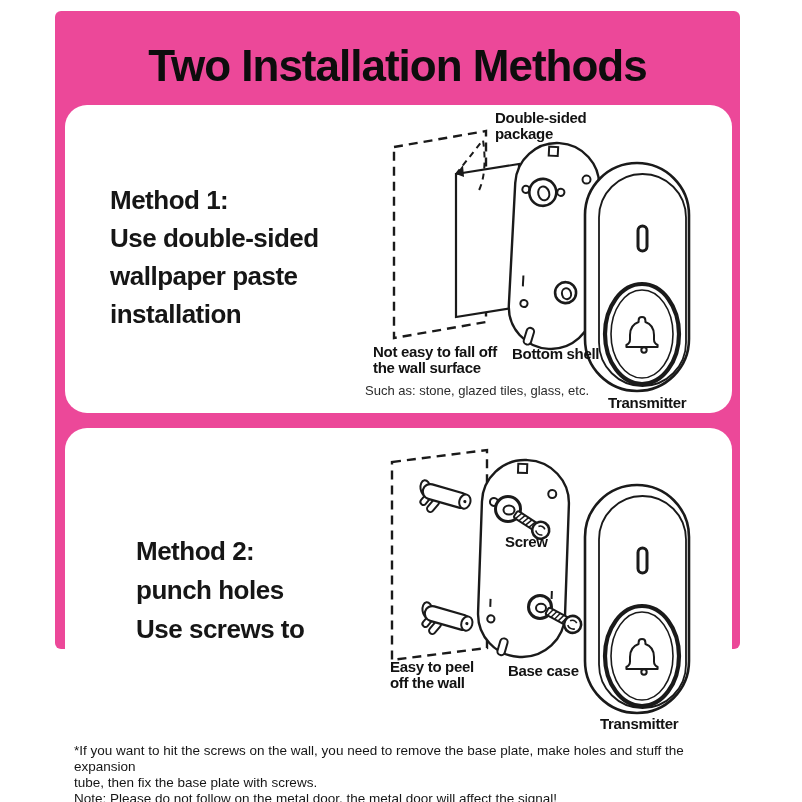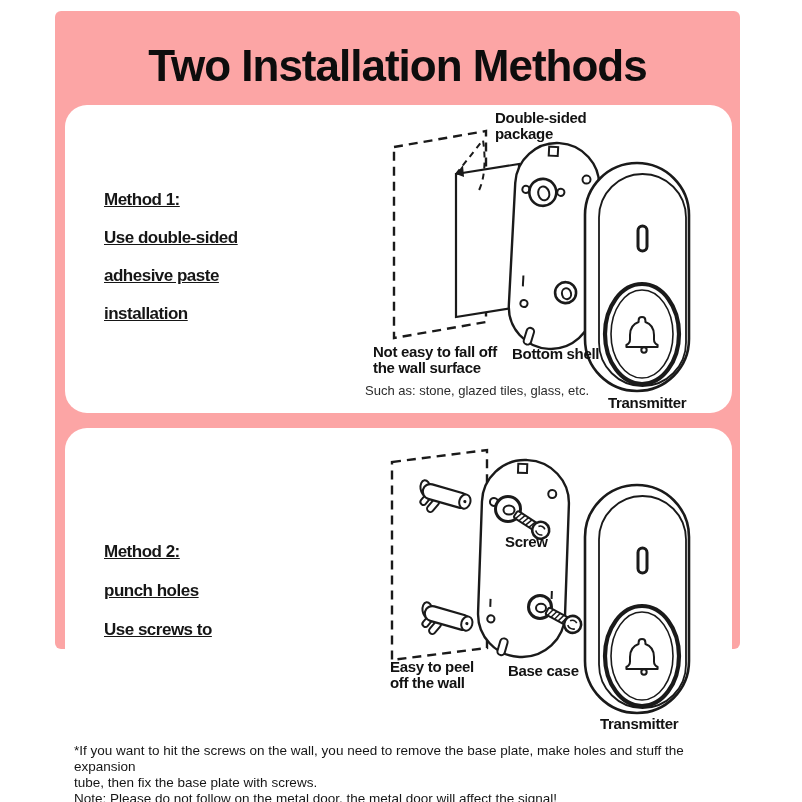--- a/index.html
+++ b/index.html
@@ -4,37 +4,37 @@
 <style>
   html,body{margin:0;padding:0;}
   body{
     width:802px;height:802px;position:relative;overflow:hidden;
     background:#ffffff;
     font-family:"Liberation Sans", sans-serif;
     color:#141414;
   }
   .poster{
     position:absolute;left:55px;top:11px;width:685px;height:638px;
-    background:#fca5a5;border-radius:6px;
+    background:#ec4899;border-radius:6px;
   }
   .title{
     position:absolute;top:30px;left:0;width:100%;
     text-align:center;font-size:44px;font-weight:bold;color:#0d0d0d;
     letter-spacing:-1px;
   }
   .panel{
     position:absolute;left:10px;width:667px;background:#ffffff;border-radius:22px;
   }
   .panel1{top:94px;height:308px;}
   .panel2{top:417px;height:314px;}
   .heading{
-    position:absolute;left:39px;font-size:17px;font-weight:bold;
-    line-height:38px;color:#161616;letter-spacing:-0.5px;text-decoration:underline;
-  }
-  .heading.h2{line-height:39px;}
+    position:absolute;left:45px;font-size:26px;font-weight:bold;
+    line-height:38px;color:#161616;letter-spacing:-0.5px;
+  }
+  .heading.h2{line-height:39px;margin-left:26px;}
   .diagram{position:absolute;top:0;left:300px;}
   .lbl-b{
     position:absolute;font-size:15px;font-weight:bold;line-height:16px;color:#121212;
     white-space:nowrap;letter-spacing:-0.3px;
   }
   .lbl-r{
     position:absolute;font-size:13px;line-height:15.5px;color:#2b2b2b;white-space:nowrap;
   }
   .footer{
     position:absolute;left:19px;top:732px;width:660px;
@@ -47,21 +47,21 @@
 <body>
 
 <div class="poster">
 
   <div class="title">Two Installation Methods</div>
 
   <div class="panel panel1">
     <div class="heading" style="top:76px;">
       <div>Method 1:</div>
       <div>Use double-sided</div>
-      <div>adhesive paste</div>
+      <div>wallpaper paste</div>
       <div>installation</div>
     </div>
 
     <svg class="diagram" width="367" height="308" viewBox="0 0 367 308">
 
       <path class="ln" d="M29,42 L121,26 L121,217 L29,233 Z" stroke-width="2.4" stroke-dasharray="9 6"></path>
 
       <g>
         <path class="fw" d="M91,69 L154,59 L154,202 L91,212 Z" stroke-width="2.2"></path>
         <path class="ln" d="M91,69 L118,35 C121,55 120,76 112,89" stroke-width="2" stroke-dasharray="6 5"></path>

